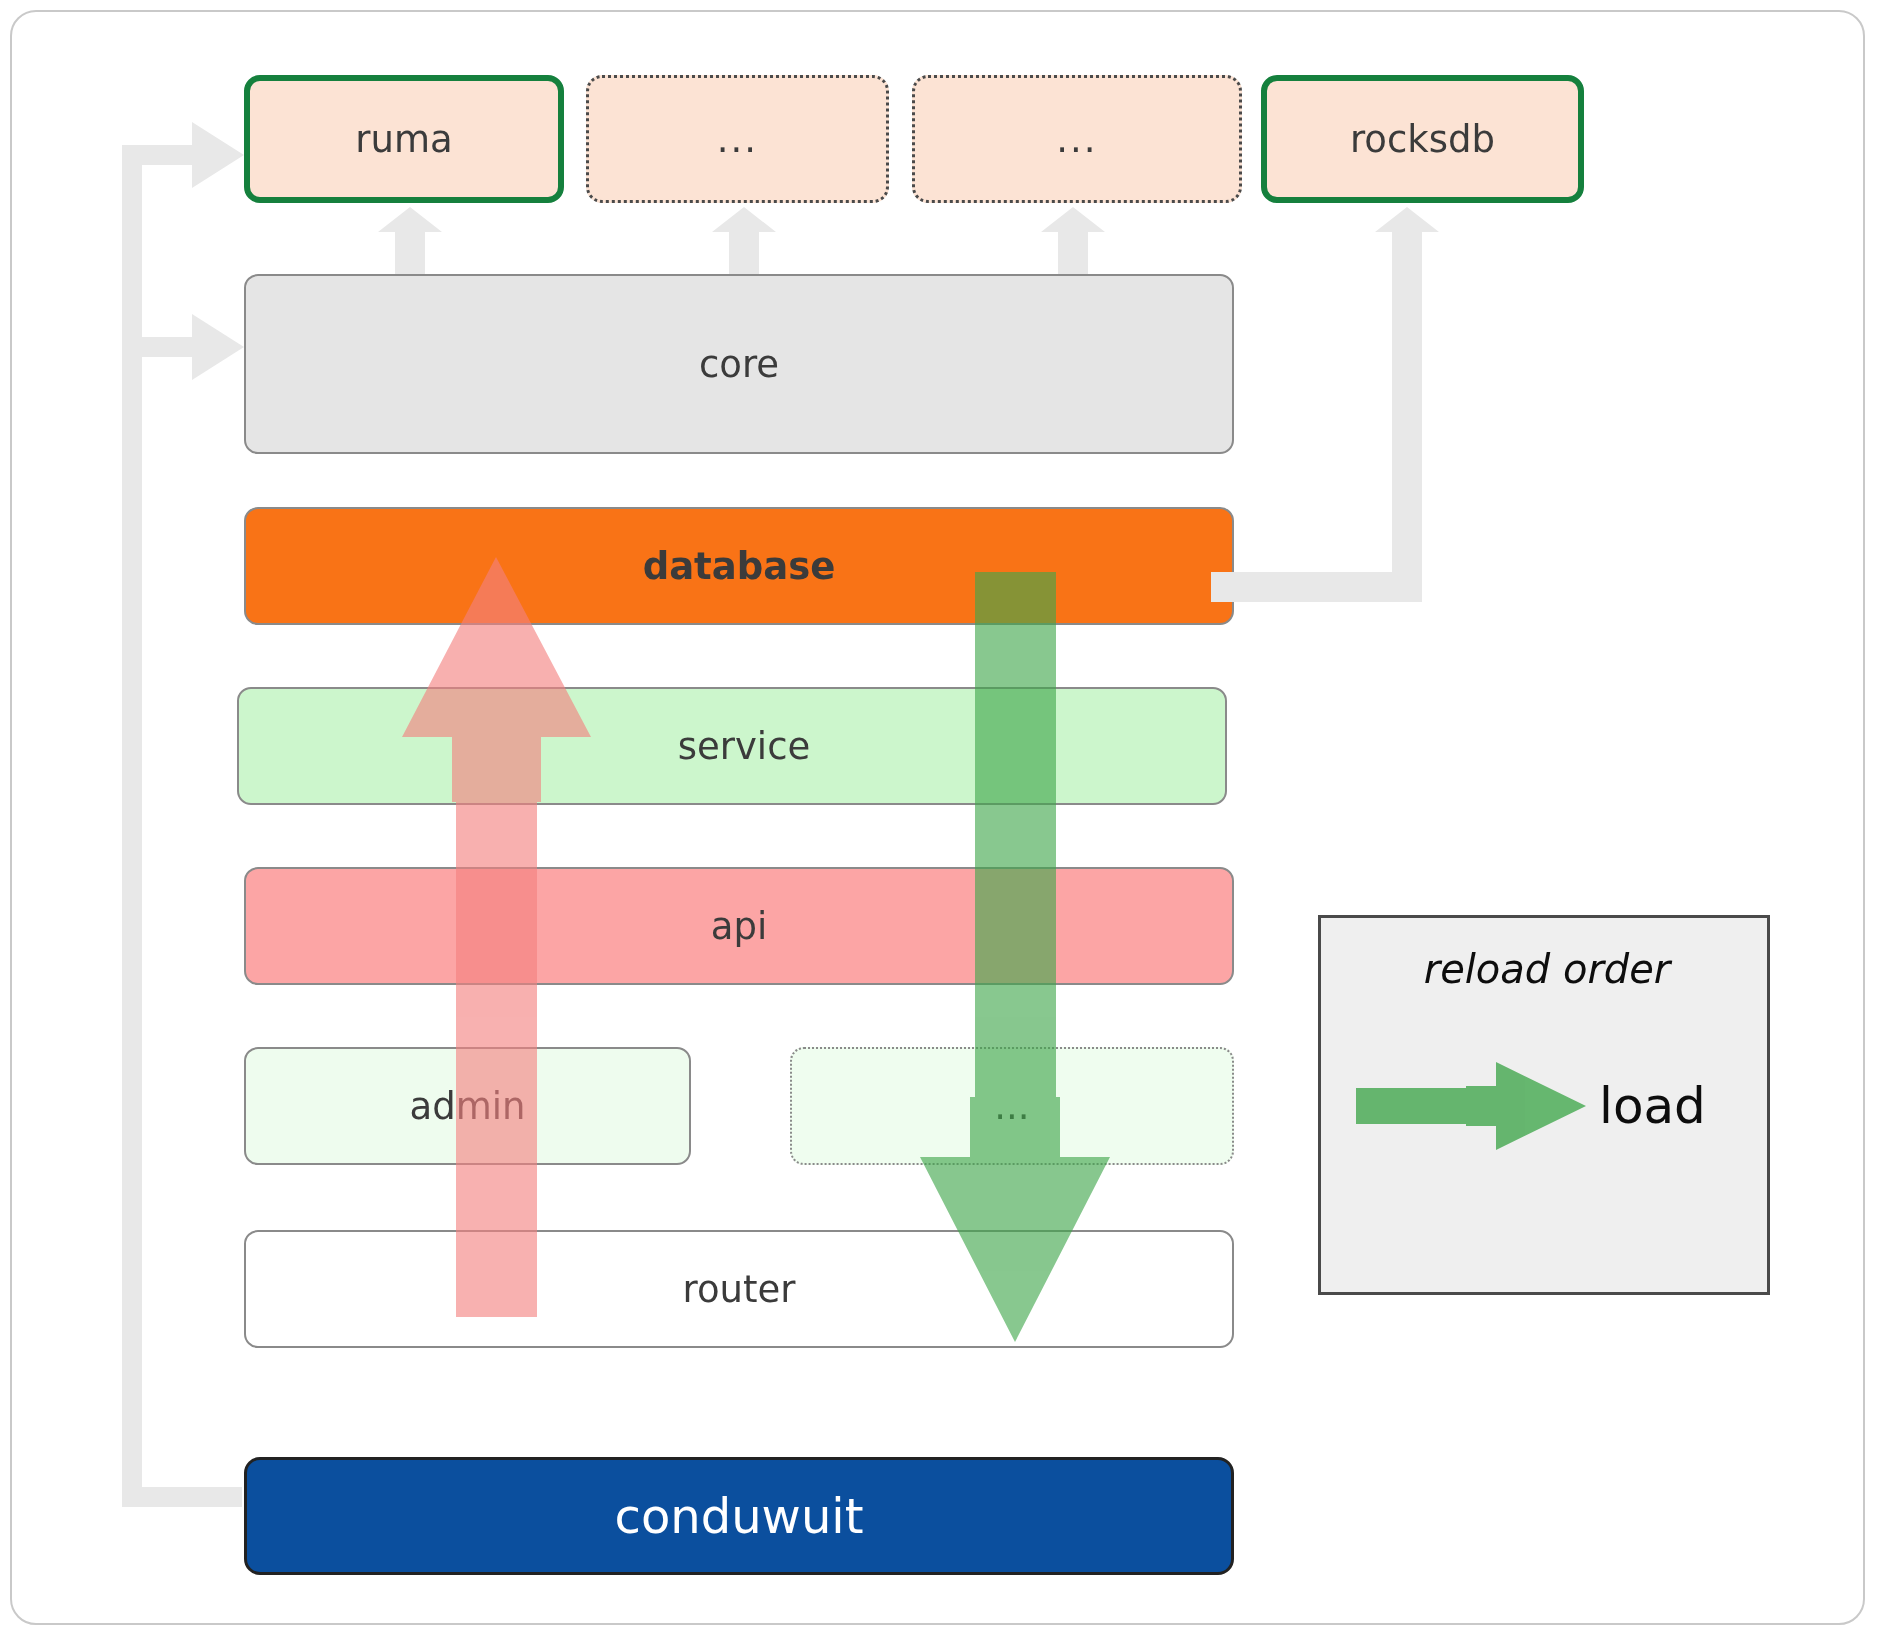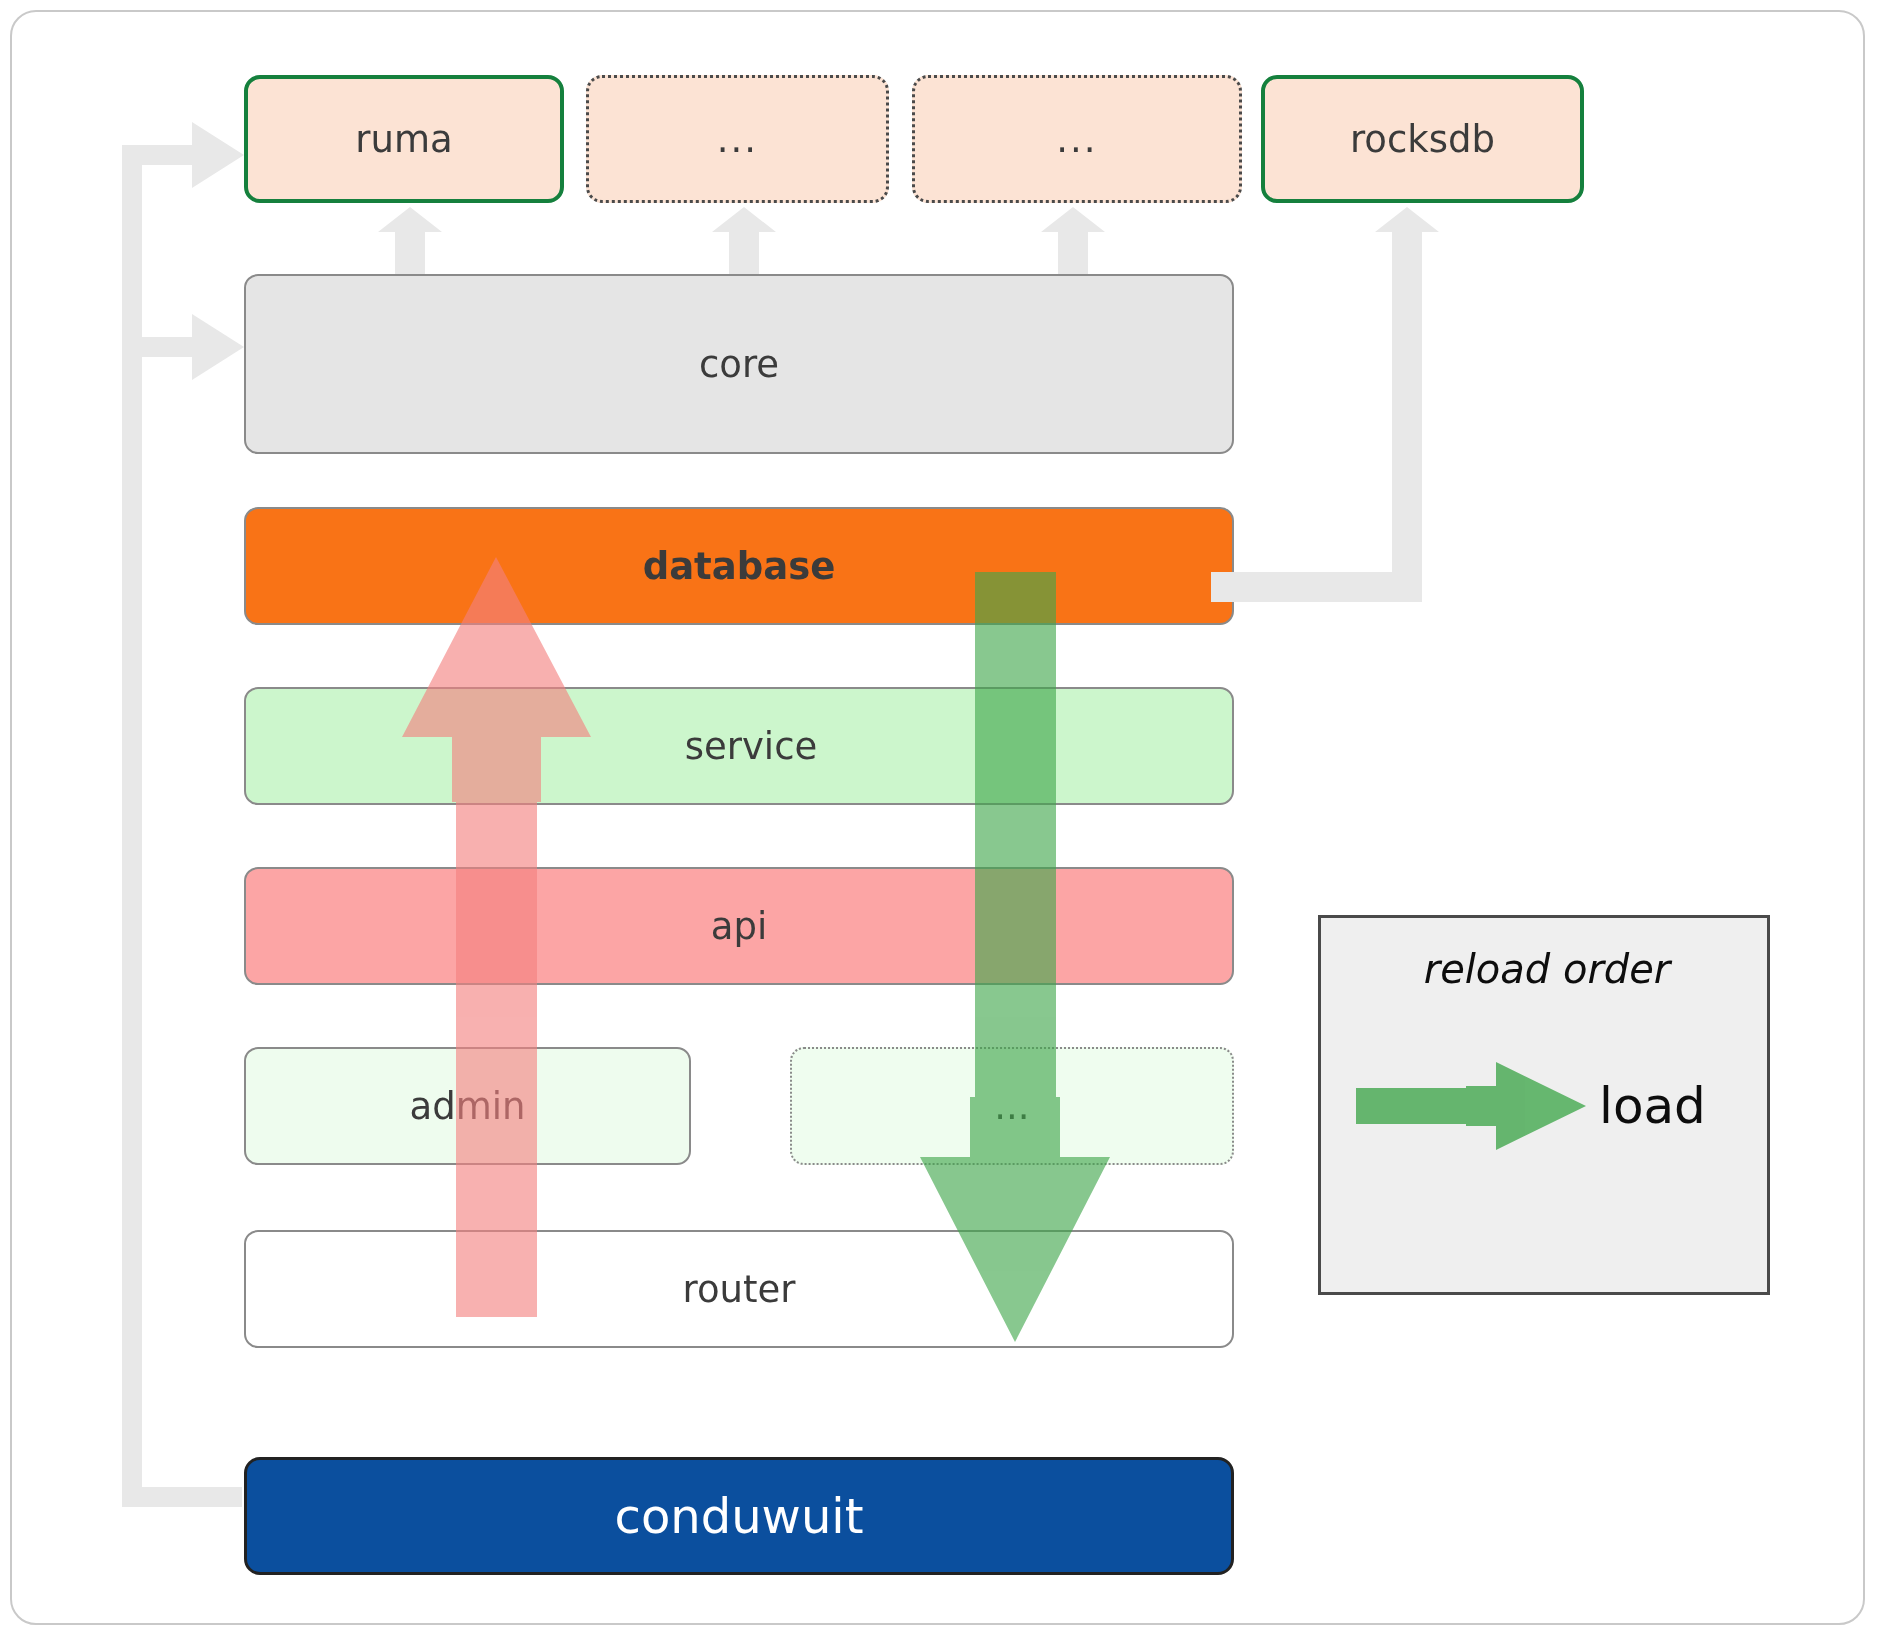--- a/index.html
+++ b/index.html
@@ -13,21 +13,21 @@
 
   #stage{position:absolute;left:0;top:0;width:1855px;height:1615px;}
 
   
   .node{position:absolute;box-sizing:border-box;display:flex;
         align-items:center;justify-content:center;
         border-radius:14px;}
   .node .lbl{font-size:37px;color:#3b3b3b;line-height:1;}
 
   
-  .pkg{background:#fce3d4;border:4px solid #15803d;border-radius:16px;}
+  .pkg{background:#fce3d4;border:6px solid #15803d;border-radius:16px;}
   .pkg.dotted{border:3px dotted #4a4a4a;}
   .pkg .lbl{color:#3b3b3b;}
   .pkg.dotted .lbl{font-size:37px;letter-spacing:2px;}
 
   
   .layer{border:2px solid #8a8a8a;border-radius:14px;}
   .layer.dotted{border:2px dotted #8a8a8a;}
 
   #n-core     {background:#e5e5e5;}
   #n-database {background:#f97316;font-weight:bold;}
@@ -96,21 +96,21 @@
     </div>
 
     <div class="node layer" id="n-core" style="left:232px;top:262px;width:990px;height:180px;">
       <span class="lbl">core</span>
     </div>
 
     <div class="node layer" id="n-database" style="left:232px;top:495px;width:990px;height:118px;">
       <span class="lbl">database</span>
     </div>
 
-    <div class="node layer" id="n-service" style="left:232px;top:675px;width:990px;height:118px;padding-left:24px;">
+    <div class="node layer" id="n-service" style="left:225px;top:675px;width:990px;height:118px;padding-left:24px;">
       <span class="lbl">service</span>
     </div>
 
     <div class="node layer" id="n-api" style="left:232px;top:855px;width:990px;height:118px;">
       <span class="lbl">api</span>
     </div>
 
     <div class="node layer" id="n-admin" style="left:232px;top:1035px;width:447px;height:118px;">
       <span class="lbl">admin</span>
     </div>

